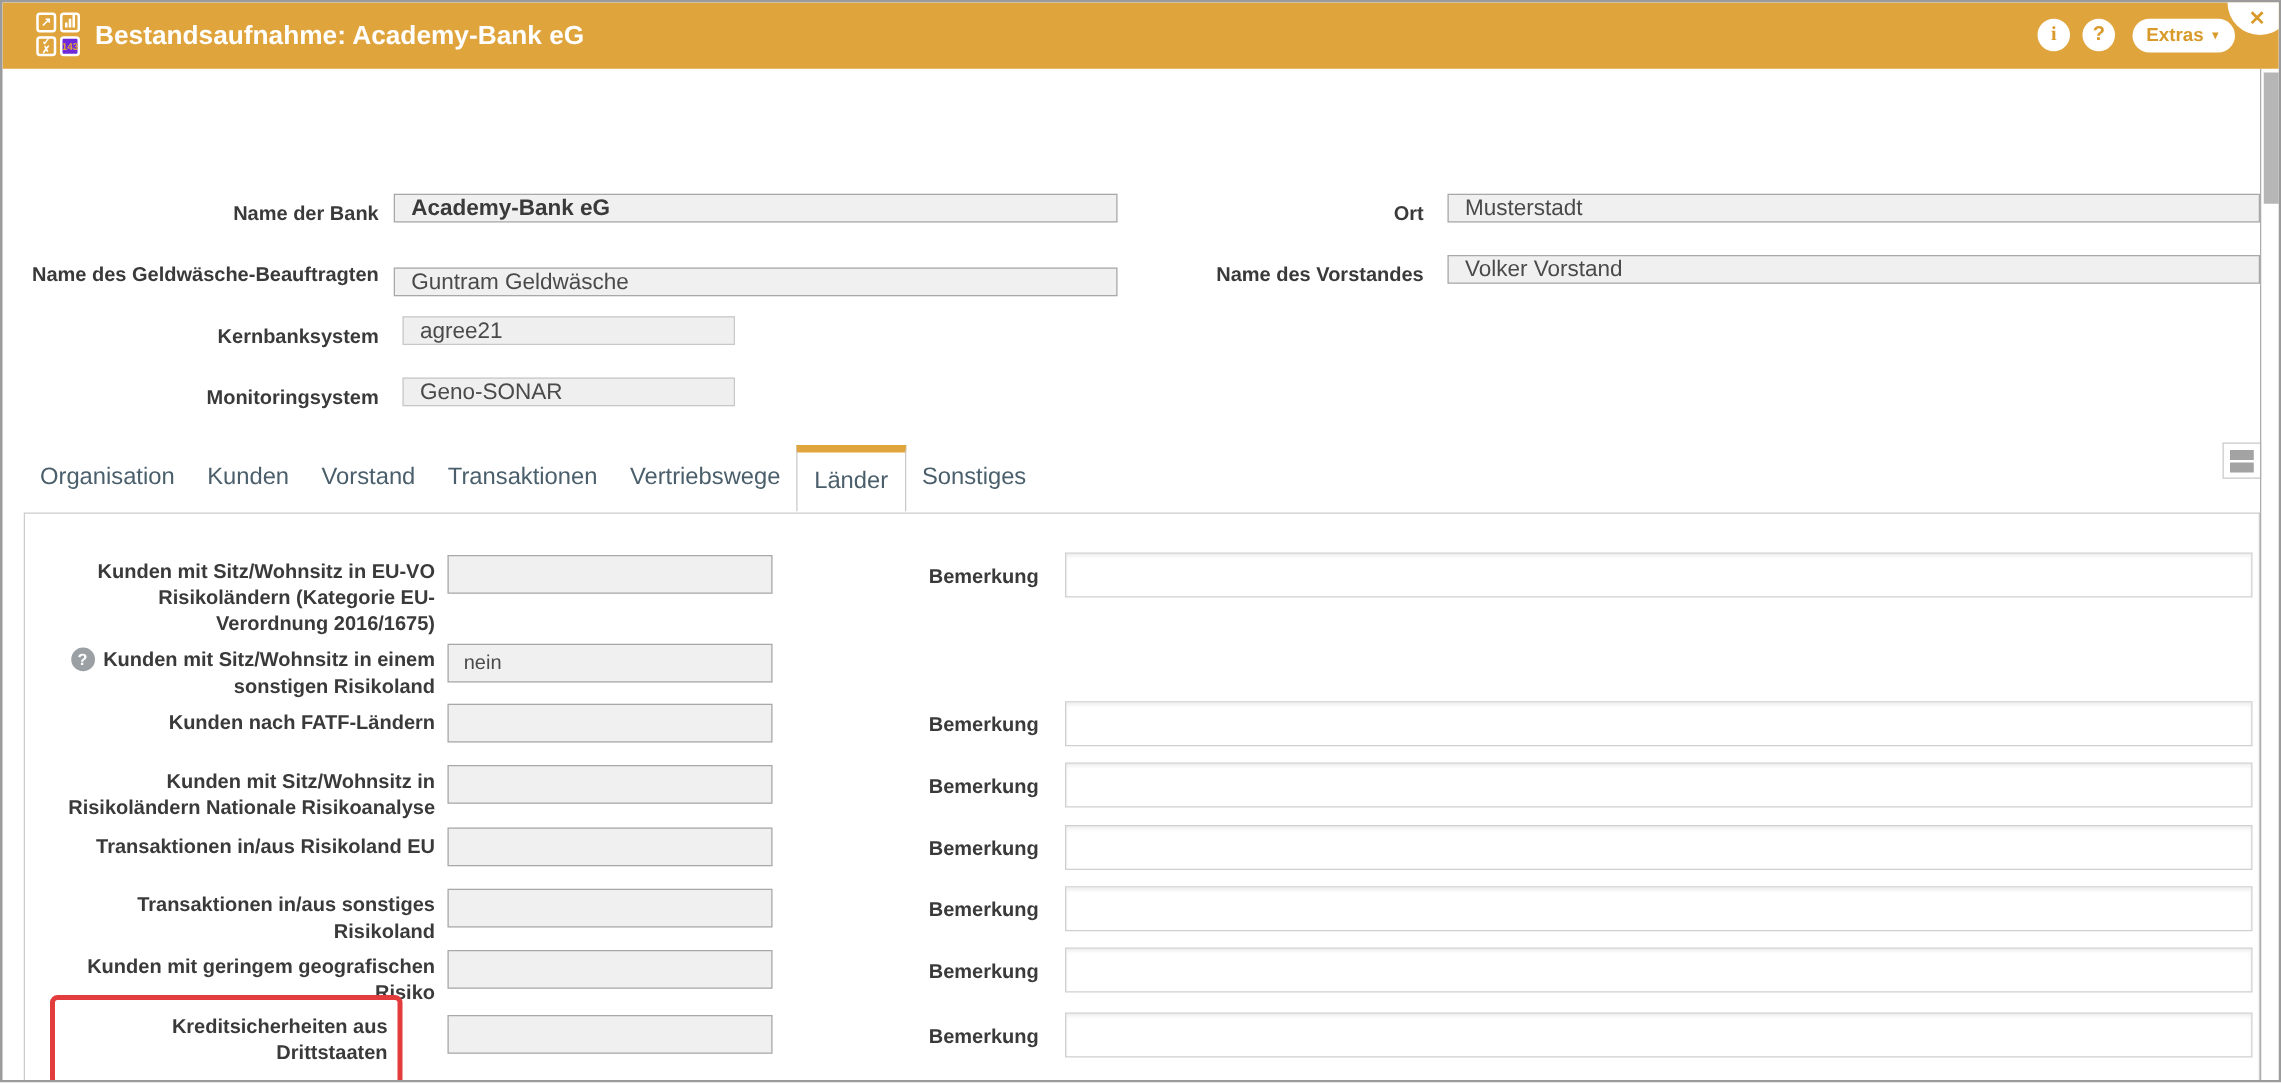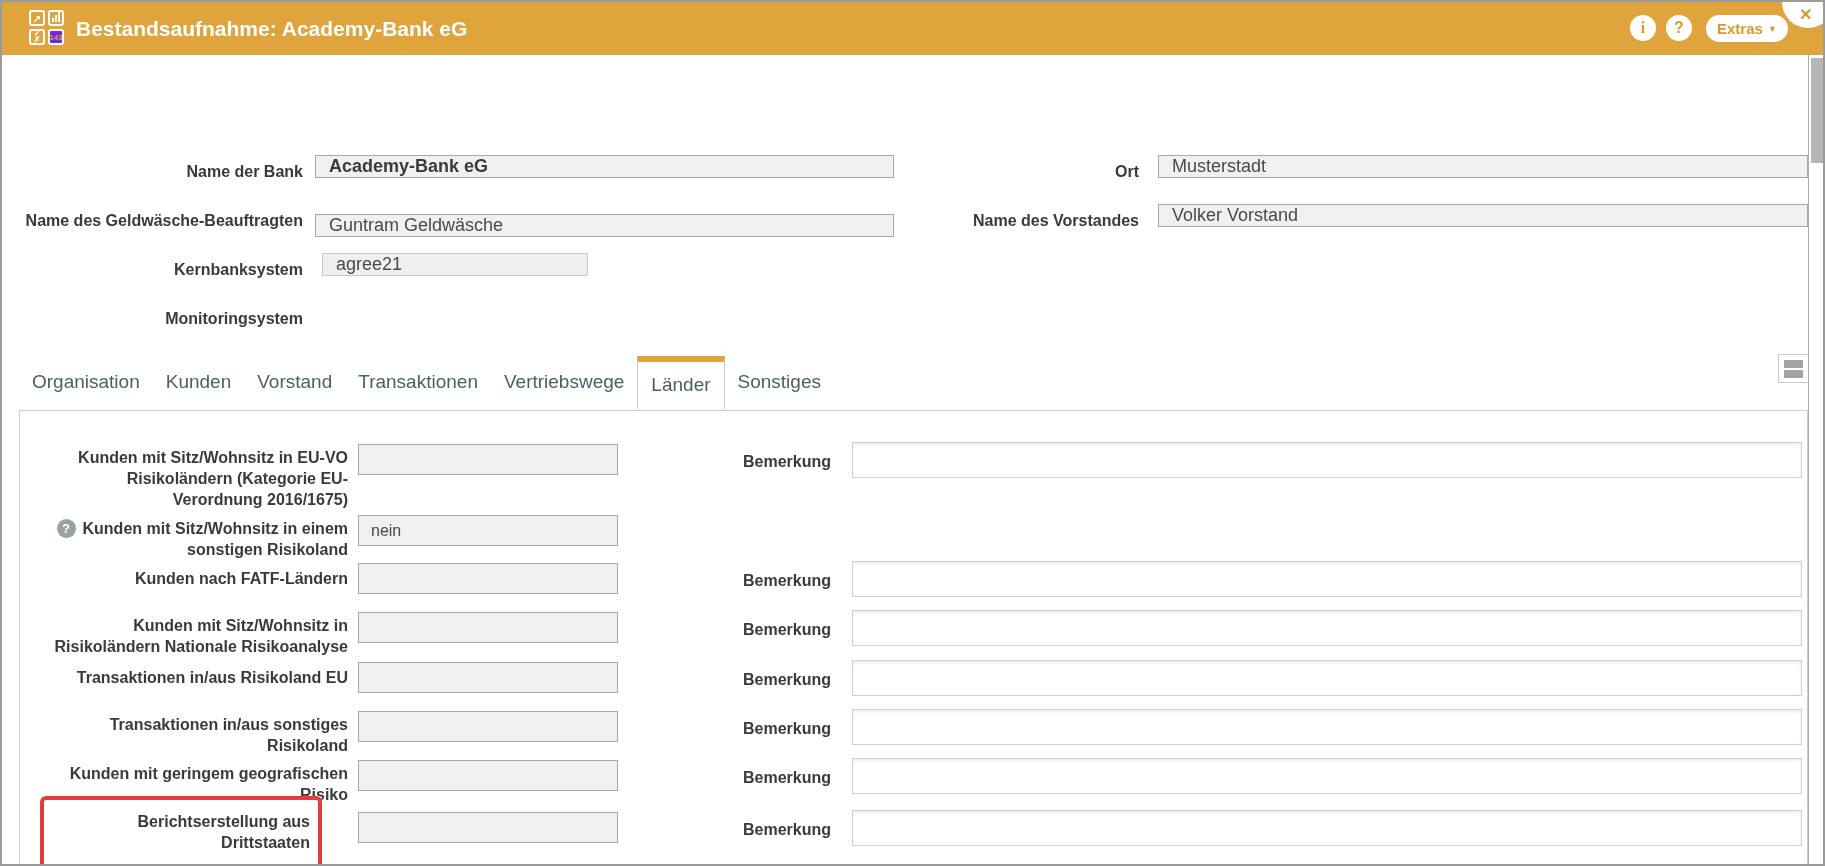--- a/index.html
+++ b/index.html
@@ -109,20 +109,21 @@
 
   <div class="fl" style="left:0;width:301px;top:202px">Name des Geldwäsche-Beauftragten</div>
   <input class="inp" style="left: 313px; top: 202px; width: 579px; margin-top: 10px;" value="Guntram Geldwäsche">
   <div class="fl" style="left:836px;width:301px;top:202px">Name des Vorstandes</div>
   <input class="inp" style="left: 1156px; top: 202px; width: 650px;" value="Volker Vorstand">
 
   <div class="fl" style="left:0;width:301px;top:251px">Kernbanksystem</div>
   <input class="inp ro" style="left: 320px; top: 251px; width: 266px;" value="agree21">
 
   <div class="fl" style="left:0;width:301px;top:300px">Monitoringsystem</div>
+  <input class="inp ro" style="left: 320px; top: 300px; width: 266px;" value="Geno-SONAR">
 
   <div class="tabbar">
     <div class="tab">Organisation</div>
     <div class="tab">Kunden</div>
     <div class="tab">Vorstand</div>
     <div class="tab">Transaktionen</div>
     <div class="tab">Vertriebswege</div>
     <div class="tab active">Länder</div>
     <div class="tab">Sonstiges</div>
   </div>
@@ -160,21 +161,21 @@
     <input class="pfld" style="top: 300px;" value="">
     <div class="bem-lbl" style="top:300px">Bemerkung</div>
     <input class="bem-fld" style="top: 298px;" value="">
 
     <div class="lbl" style="top:349px">Kunden mit geringem geografischen Risiko</div>
     <input class="pfld" style="top: 349px;" value="">
     <div class="bem-lbl" style="top:349px">Bemerkung</div>
     <input class="bem-fld" style="top: 347px;" value="">
 
     <div class="hl-box">
-      <div class="hl-lbl">Berichtserstellung aus Drittstaaten</div>
+      <div class="hl-lbl">Kreditsicherheiten aus Drittstaaten</div>
     </div>
     <input class="pfld" style="top: 401px;" value="">
     <div class="bem-lbl" style="top:401px">Bemerkung</div>
     <input class="bem-fld" style="top: 399px;" value="">
 
   </div>
 
   <div class="vline"></div>
   <div class="sb-thumb"></div>
 

